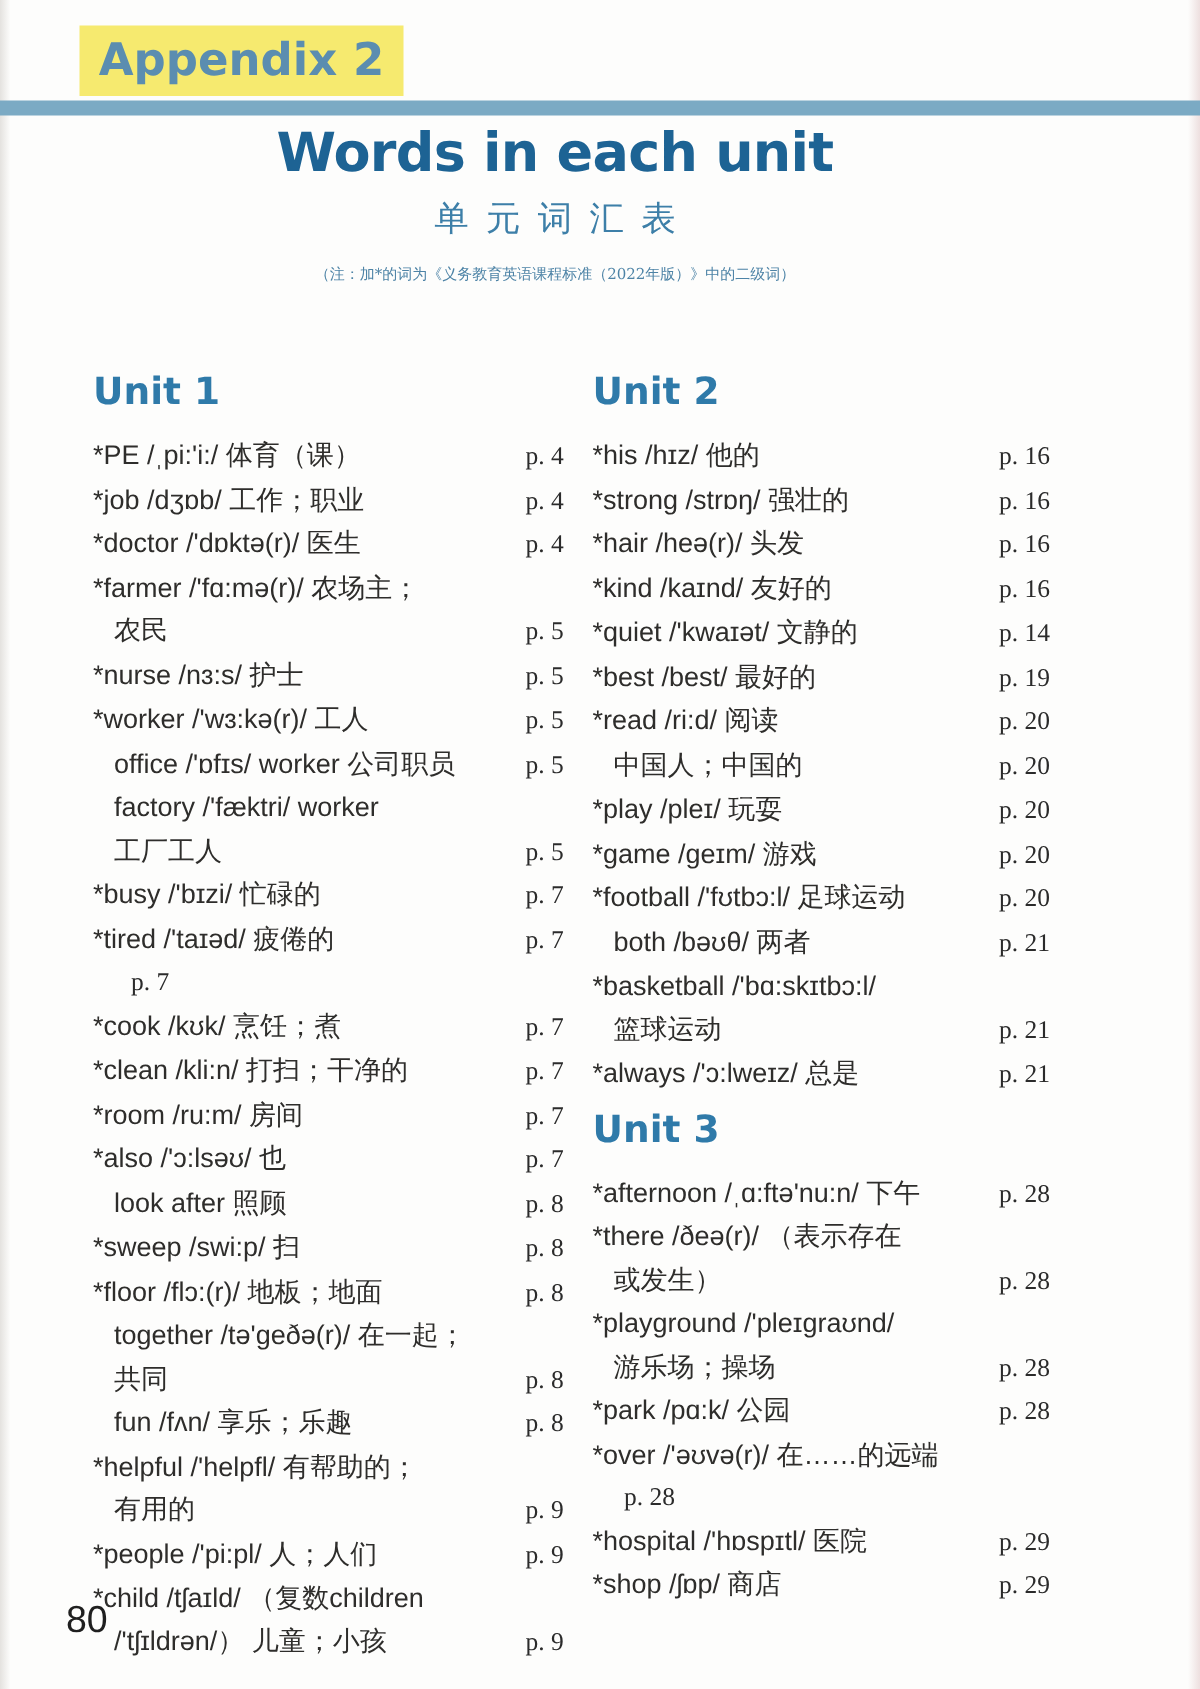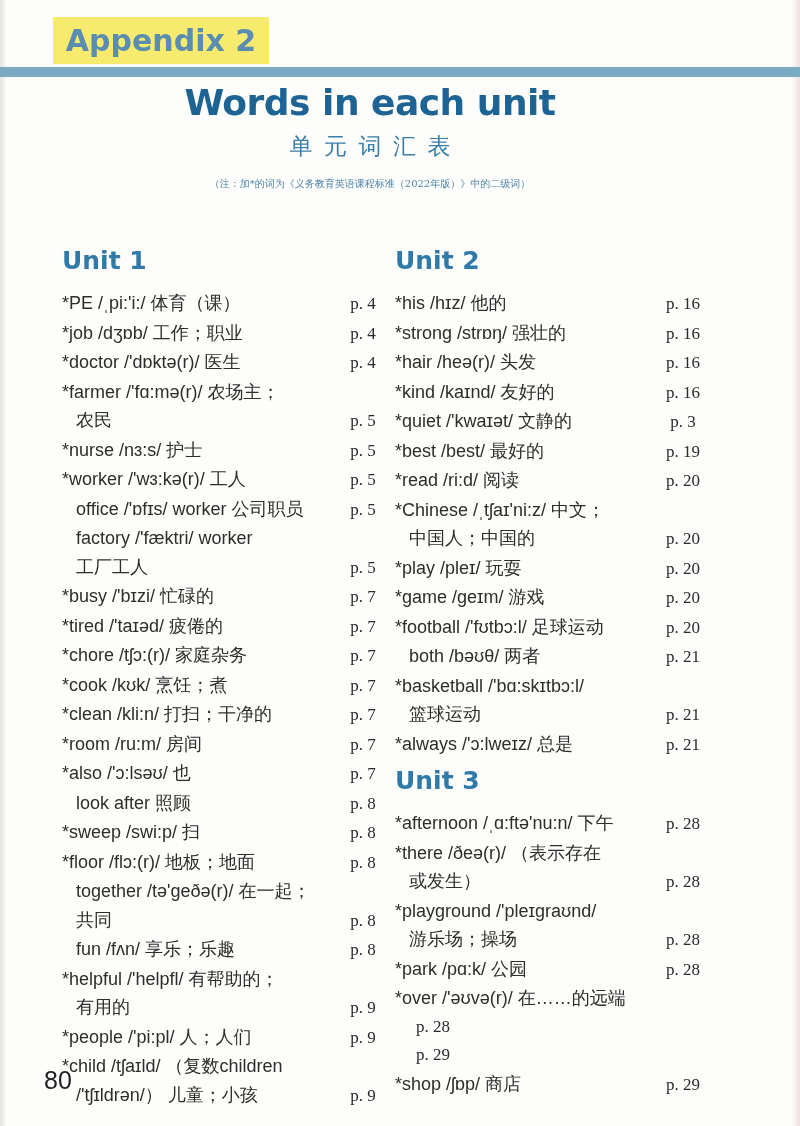--- a/index.html
+++ b/index.html
@@ -160,21 +160,20 @@
             </div>
           </div>
           <div class="entry">
             <div class="line outdent">
               <span class="text">*tired /'taɪəd/ 疲倦的</span>
               <span class="page">p. 7</span>
             </div>
           </div>
           <div class="entry">
             <div class="line outdent">
-              <span class="text">*chore /tʃɔ:(r)/ 家庭杂务</span>
               <span class="page">p. 7</span>
             </div>
           </div>
           <div class="entry">
             <div class="line outdent">
               <span class="text">*cook /kʊk/ 烹饪；煮</span>
               <span class="page">p. 7</span>
             </div>
           </div>
           <div class="entry">
@@ -282,40 +281,36 @@
           </div>
           <div class="entry">
             <div class="line outdent">
               <span class="text">*kind /kaɪnd/ 友好的</span>
               <span class="page">p. 16</span>
             </div>
           </div>
           <div class="entry">
             <div class="line outdent">
               <span class="text">*quiet /'kwaɪət/ 文静的</span>
-              <span class="page">p. 3</span>
+              <span class="page">p. 14</span>
             </div>
           </div>
           <div class="entry">
             <div class="line outdent">
               <span class="text">*best /best/ 最好的</span>
               <span class="page">p. 19</span>
             </div>
           </div>
           <div class="entry">
             <div class="line outdent">
               <span class="text">*read /ri:d/ 阅读</span>
               <span class="page">p. 20</span>
             </div>
           </div>
           <div class="entry">
-            <div class="line outdent">
-              <span class="text">*Chinese /ˌtʃaɪ'ni:z/ 中文；</span>
-              <span class="page"></span>
-            </div>
             <div class="line">
               <span class="text">中国人；中国的</span>
               <span class="page">p. 20</span>
             </div>
           </div>
           <div class="entry">
             <div class="line outdent">
               <span class="text">*play /pleɪ/ 玩耍</span>
               <span class="page">p. 20</span>
             </div>
@@ -395,20 +390,21 @@
             <div class="line outdent">
               <span class="text">*over /'əʊvə(r)/ 在……的远端</span>
               <span class="page"></span>
             </div>
             <div class="line">
               <span class="page">p. 28</span>
             </div>
           </div>
           <div class="entry">
             <div class="line outdent">
+              <span class="text">*hospital /'hɒspɪtl/ 医院</span>
               <span class="page">p. 29</span>
             </div>
           </div>
           <div class="entry">
             <div class="line outdent">
               <span class="text">*shop /ʃɒp/ 商店</span>
               <span class="page">p. 29</span>
             </div>
           </div>
         </div>

